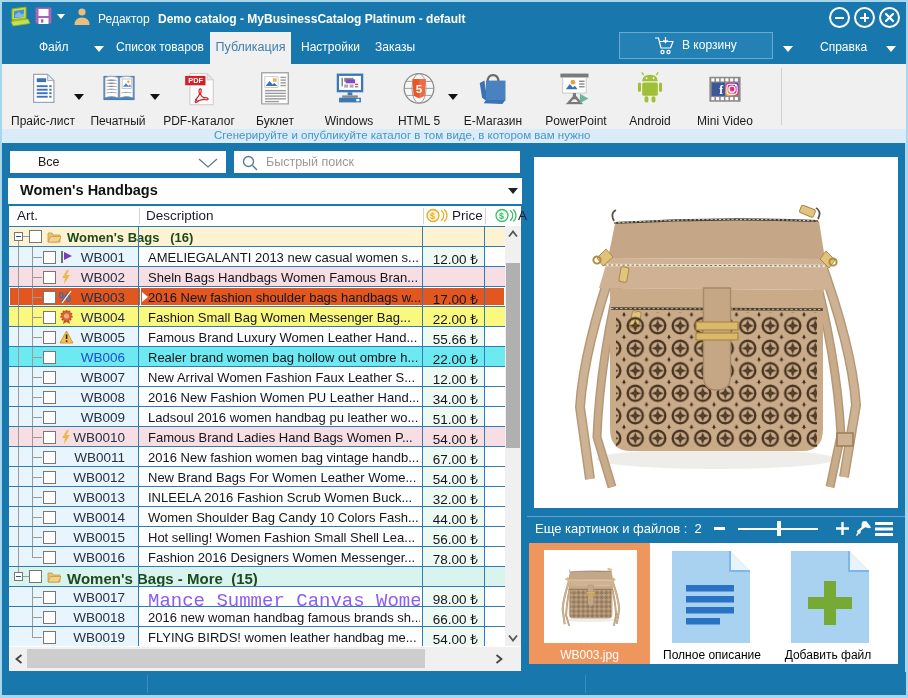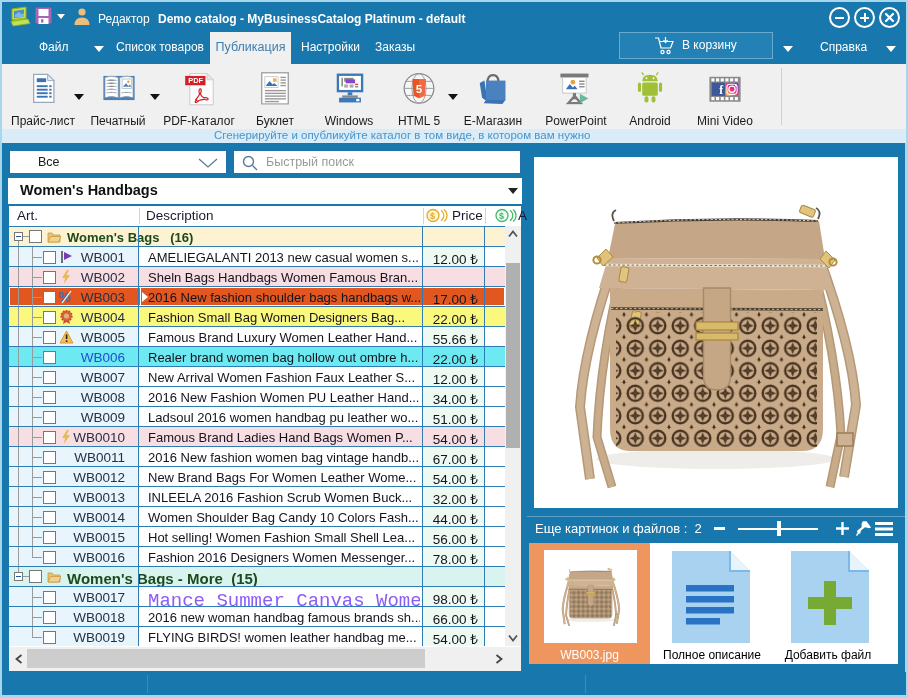--- a/index.html
+++ b/index.html
@@ -355,21 +355,21 @@
 <div class="abs" style="left:23px;top:0;width:1px;height:20px;background:#9a9a9a;"></div>
 <div class="abs" style="left:23px;top:10px;width:10px;height:1px;background:#9a9a9a;"></div>
 <div class="abs cb" style="left:33.5px;top:3.5px;width:13px;height:13px;"></div>
 <div class="abs" style="left:50px;top:3px;"><svg class="ric" width="15" height="15" viewBox="0 0 15 15">
             <path d="M5 9 L4 14 L7.5 12 L11 14 L10 9 Z" fill="#d64f36"></path>
             <circle cx="7.5" cy="6" r="5.4" fill="#d9603d"></circle>
             <circle cx="7.5" cy="6" r="5.4" fill="none" stroke="#c24a2e" stroke-width="1.6" stroke-dasharray="1.6 1.4"></circle>
             <circle cx="7.5" cy="6" r="2.6" fill="#e2b179"></circle>
           </svg></div>
 <span class="abs" style="left:40px;top:2.5px;width:76px;text-align:right;font-size:13.5px;color:#253048;">WB004</span>
-<span class="abs" style="left:139px;top:2.5px;width:272px;font-size:13px;color:#14141e;white-space:nowrap;overflow:hidden;">Fashion Small Bag Women Designers Bag...</span>
+<span class="abs" style="left:139px;top:2.5px;width:272px;font-size:13px;color:#14141e;white-space:nowrap;overflow:hidden;">Fashion Small Bag Women Messenger Bag...</span>
 <span class="abs" style="left:400px;top:2.5px;width:69px;text-align:right;font-size:13.5px;color:#14141e;">22.00 ₺</span>
 </div>
 <div class="abs row" style="top:120px;">
 <div class="abs" style="left:0;top:0;width:129px;height:19px;background:#e9f5fc;"></div>
 <div class="abs" style="left:413px;top:0;width:62px;height:19px;background:#eef9f1;"></div>
 <div class="abs" style="left:9px;top:0;width:1px;height:20px;background:#9a9a9a;"></div>
 <div class="abs" style="left:23px;top:0;width:1px;height:20px;background:#9a9a9a;"></div>
 <div class="abs" style="left:23px;top:10px;width:10px;height:1px;background:#9a9a9a;"></div>
 <div class="abs cb" style="left:33.5px;top:3.5px;width:13px;height:13px;"></div>
 <div class="abs" style="left:50px;top:3px;"><svg class="ric" width="15" height="14" viewBox="0 0 15 14">

